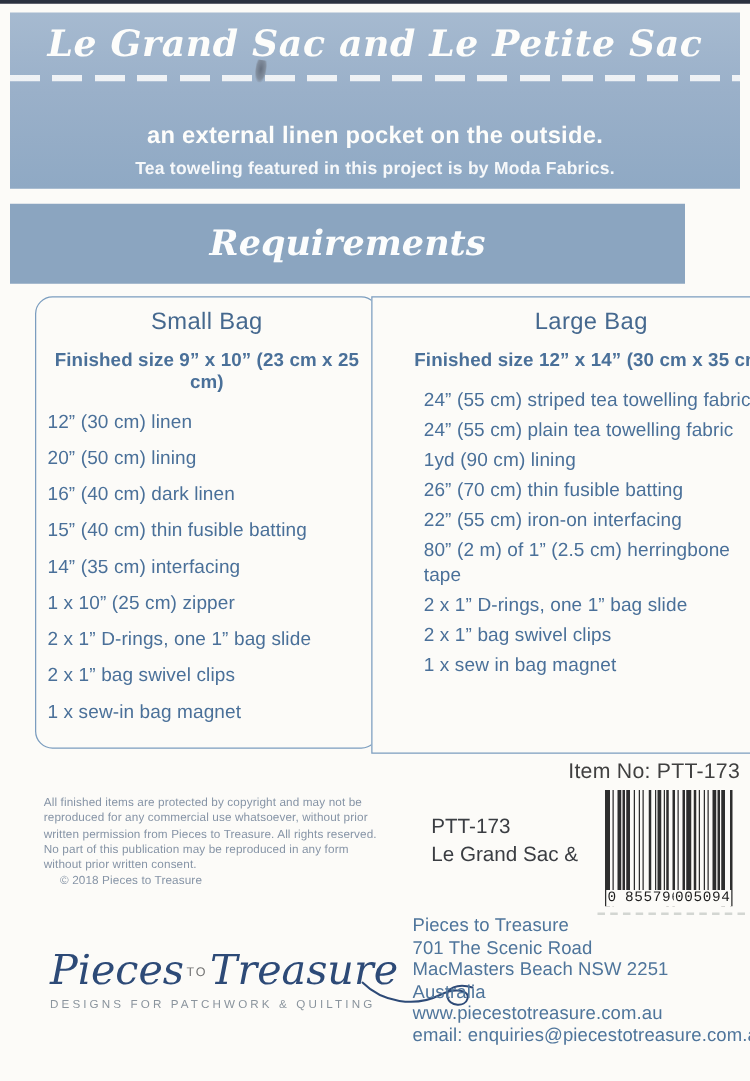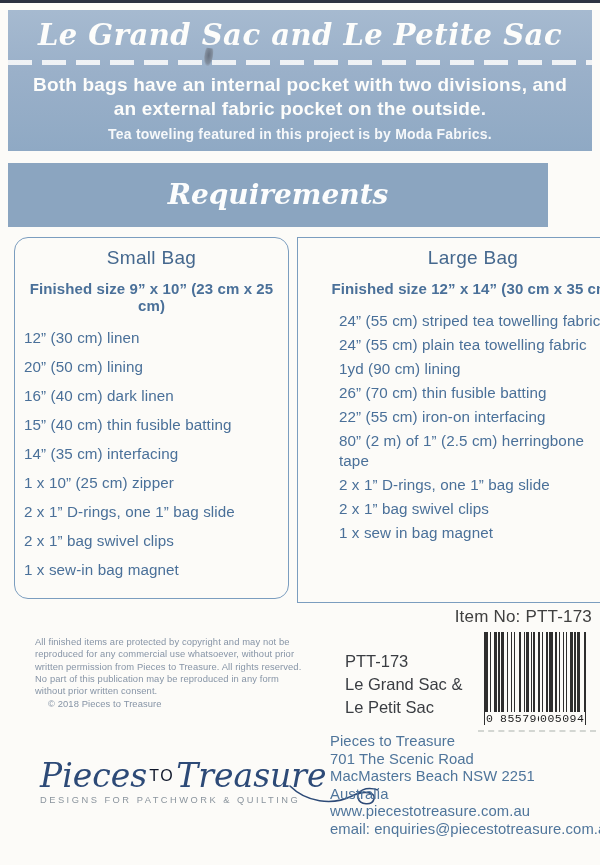--- a/index.html
+++ b/index.html
@@ -50,21 +50,21 @@
     margin:0;line-height:64px;text-align:center;
     font-family:"DejaVu Serif","Liberation Serif",serif;
     font-style:italic;font-weight:bold;font-size:28px;color:#fcfdfd;
   }
 
   
   .box{
     position:absolute;top:237px;border:1.5px solid #7b9dbf;background:#fcfbf8;
     color:#4a7099;
   }
-  .box-small{left:14px;width:273px;height:360px;border-radius:14px;}
+  .box-small{left:28px;width:273px;height:360px;border-radius:14px;}
   .box-large{left:297px;width:294px;height:364px;padding-left:28px;}
   .box h3{margin:9px 0 0;text-align:center;font-size:19px;font-weight:normal;color:#45688e;letter-spacing:.3px;}
   .box .fs{margin:11px 0 0;text-align:center;font-size:15px;letter-spacing:.1px;font-weight:bold;}
   .box ul{list-style:none;margin:14px 0 0;padding:0 8px 0 9px;}
   .box li{font-size:15.2px;line-height:20px;letter-spacing:.1px;}
   .box-small li{margin-bottom:9px;}
   .box-large ul{padding-left:13px;}
   .box-large li{margin-bottom:4px;}
 
   
@@ -101,22 +101,22 @@
     border-top:2px dashed #ccd0cc;opacity:.85;
   }
 
   
   .logo{position:absolute;left:40px;top:758px;width:300px;}
   .logo .name{
     font-family:"DejaVu Serif","Liberation Serif",serif;font-style:italic;
     color:#2d4a77;font-size:33px;line-height:36px;white-space:nowrap;
   }
   .logo .name .to{
-    font-family:"Liberation Sans",sans-serif;font-style:normal;font-size:16px;
-    letter-spacing:1.5px;color:#0f172a;vertical-align:6px;padding:0 2px;
+    font-family:"Liberation Sans",sans-serif;font-style:normal;font-size:10px;
+    letter-spacing:1.5px;color:#737373;vertical-align:6px;padding:0 2px;
   }
   .logo .flourish{position:absolute;left:248px;top:20px;}
   .logo .tagline{
     margin-top:1px;font-size:9.3px;letter-spacing:2.5px;color:#8a949d;white-space:nowrap;
   }
 
   
   .address{position:absolute;left:330px;top:733px;width:270px;overflow:hidden;color:#4f759b;}
   .address p{margin:0;font-size:14.8px;line-height:17.6px;white-space:nowrap;letter-spacing:.1px;}
 </style>
@@ -124,22 +124,21 @@
 <body>
 
 <div class="page">
 
   <div class="top-rule"></div>
 
   <header class="header-band">
     <h1>Le Grand Sac and Le Petite Sac</h1>
     <div class="dashes"></div>
     <div class="smudge"></div>
-    <p class="desc l1">Both bags have an internal pocket with two divisions, and</p>
-    <p class="desc l2">an external fabric pocket on the outside.</p>
+    <p class="desc l2">an external linen pocket on the outside.</p>
     <p class="note">Tea toweling featured in this project is by Moda Fabrics.</p>
   </header>
 
   <section class="req-band">
     <h2>Requirements</h2>
   </section>
 
   <section class="box box-small">
     <h3>Small Bag</h3>
     <p class="fs">Finished size 9” x 10” (23 cm x 25 cm)</p>
@@ -179,21 +178,20 @@
       <p>reproduced for any commercial use whatsoever, without prior</p>
       <p>written permission from Pieces to Treasure. All rights reserved.</p>
       <p>No part of this publication may be reproduced in any form</p>
       <p>without prior written consent.</p>
       <p>©  2018 Pieces to Treasure</p>
     </div>
 
   <div class="bc-label">
       <div>PTT-173</div>
       <div>Le Grand Sac &amp;</div>
-      <div>Le Petit Sac</div>
     </div>
 
   <div class="barcode">
     <div class="bars" id="bars">
         <span class="dark tall" style="width: 4.26px;"></span>
         <span style="width: 1.42px;"></span>
         <span class="dark tall" style="width: 1.42px;"></span>
         <span style="width: 2.84px;"></span>
         <span class="dark" style="width: 2.84px;"></span>
         <span style="width: 1.42px;"></span>

